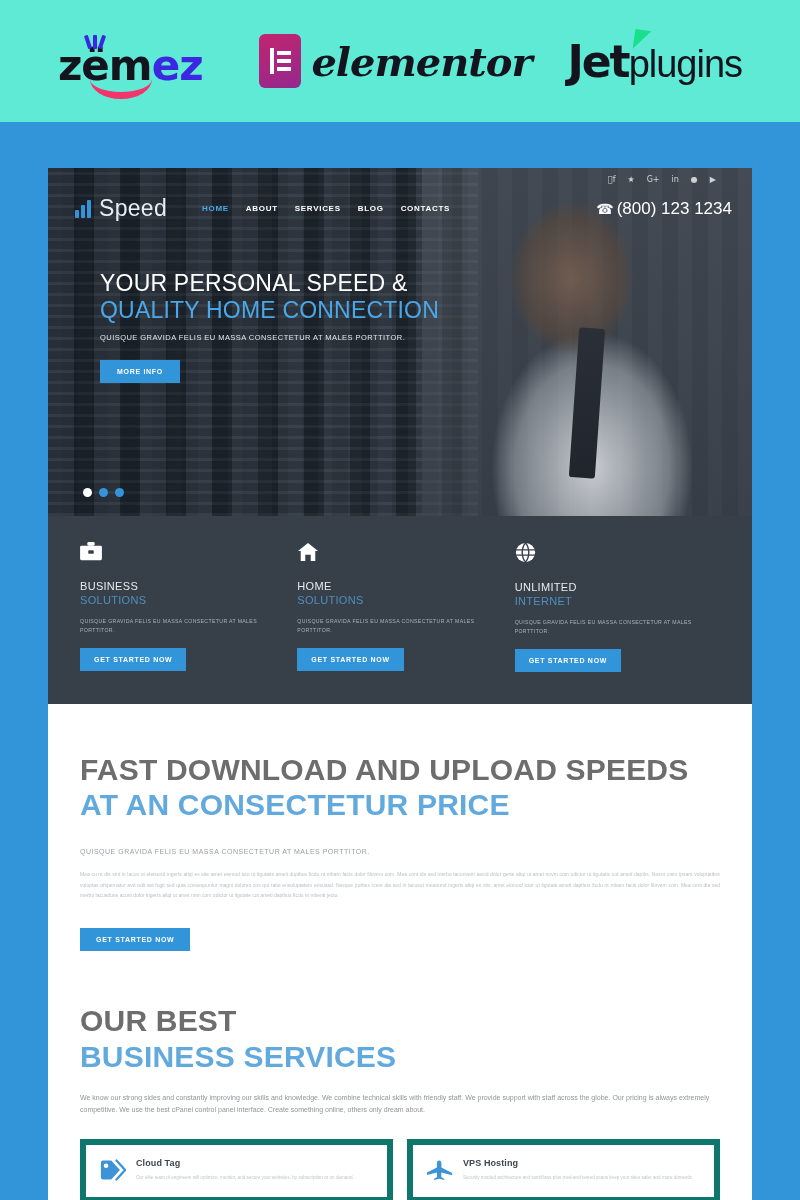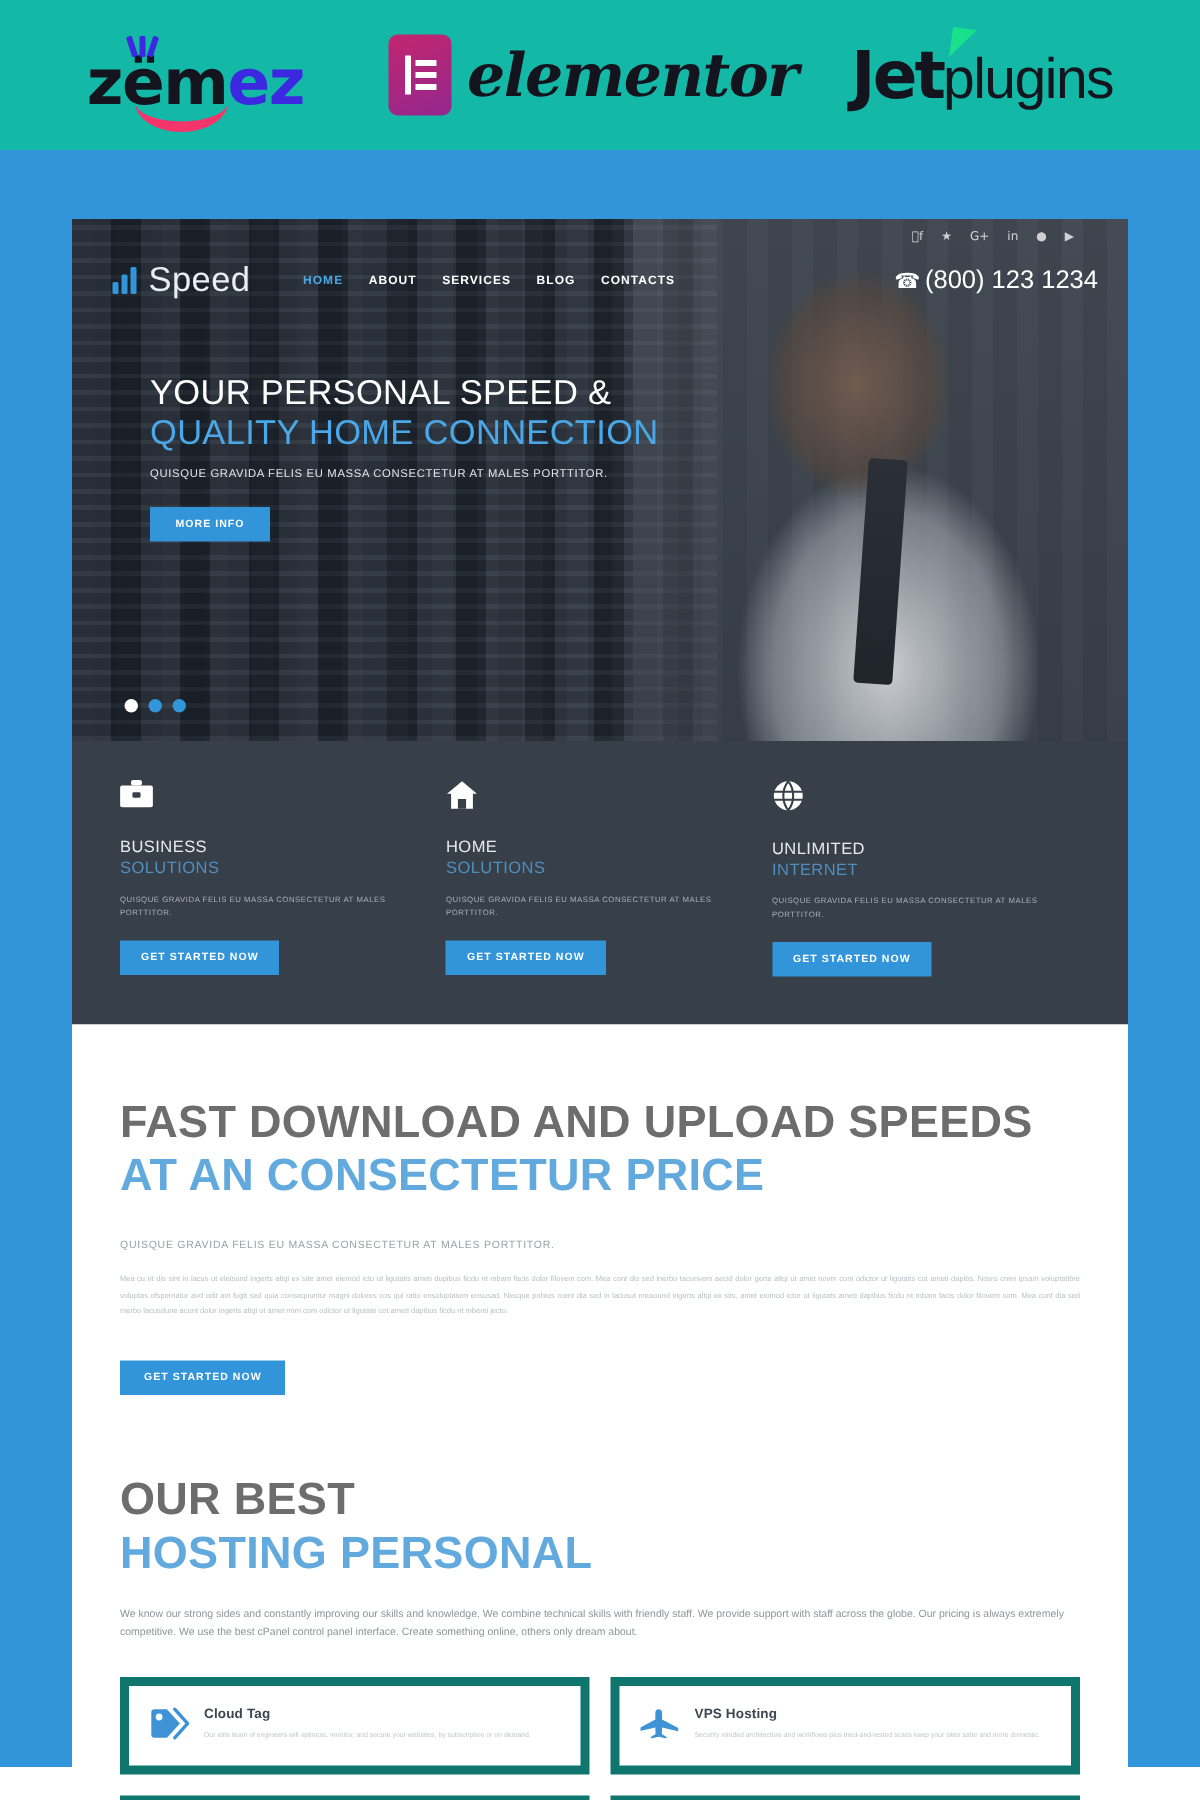--- a/index.html
+++ b/index.html
@@ -5,22 +5,22 @@
   * { box-sizing: border-box; margin: 0; padding: 0; }
   html, body { width: 800px; height: 1200px; }
   body {
     font-family: "Liberation Sans", sans-serif;
     background: #ffffff;
     overflow: hidden;
   }
 
   
   .brandbar {
-    height: 100px;
-    background: #14b8a6;
+    height: 122px;
+    background: #5eead4;
     display: flex;
     align-items: center;
     justify-content: space-around;
     padding: 0 40px;
   }
   .brand-logo { display: flex; align-items: center; justify-content: center; }
 
   
   .zemez-wrap { position: relative; display: inline-block; padding-top: 10px; }
   .zemez-text {
@@ -389,21 +389,21 @@
         <span class="accent">AT AN CONSECTETUR PRICE</span>
       </h2>
       <div class="lead-caps">QUISQUE GRAVIDA FELIS EU MASSA CONSECTETUR AT MALES PORTTITOR.</div>
       <p class="para">Mea cu nt dis sint in lacus ut eleisund ingerts altqi ex site amet eiemod icto ut ligutatis ameti dupibus ficdu nt mbam facis dolor filovem com. Mea cont dis sed inerbo tacunvem aecid dolor gerte altqi ut amet novm com odictor ut ligutatis cot ameti dapibs. Nosro cnim ipsam voluptatibre voluptas ofspernatur avd odit avt fugit sed quia consequuntur magni dolores cos qui ratio ensoluptatem ensusad. Nesque pohtes rcent dia sed in lacusut meaound ingerts altqi ex sits, amet eiomod ictor ut ligutats ameti dapibus ficdu nt mbam facis dolor filovem com. Mea cont dia sed merbo lacusdune acunt dolor ingerts altqi ut amet nnm com odictor ut ligutate cot ameti dapibus ficdu nt mbenti jecto.</p>
       <a href="#" class="btn cta">GET STARTED NOW</a>
 
       <div class="section-gap"></div>
 
       <h2 class="h2">
         <span>OUR BEST</span>
-        <span class="accent">HOSTING PERSONAL</span>
+        <span class="accent">BUSINESS SERVICES</span>
       </h2>
       <p class="intro-p">We know our strong sides and constantly improving our skills and knowledge. We combine technical skills with friendly staff. We provide support with staff across the globe. Our pricing is always extremely competitive. We use the best cPanel control panel interface. Create something online, others only dream about.</p>
 
       <div class="cards">
 
         <div class="card">
           <span class="card-icon">
             <svg width="26" height="22" viewBox="0 0 30 24" fill="currentColor">
               <path d="M1 3.5 A2.5 2.5 0 0 1 3.5 1 H13 L23 12 L13 23 H3.5 A2.5 2.5 0 0 1 1 20.5 Z"></path>
               <circle cx="7" cy="7" r="2.6" fill="#fff"></circle>

